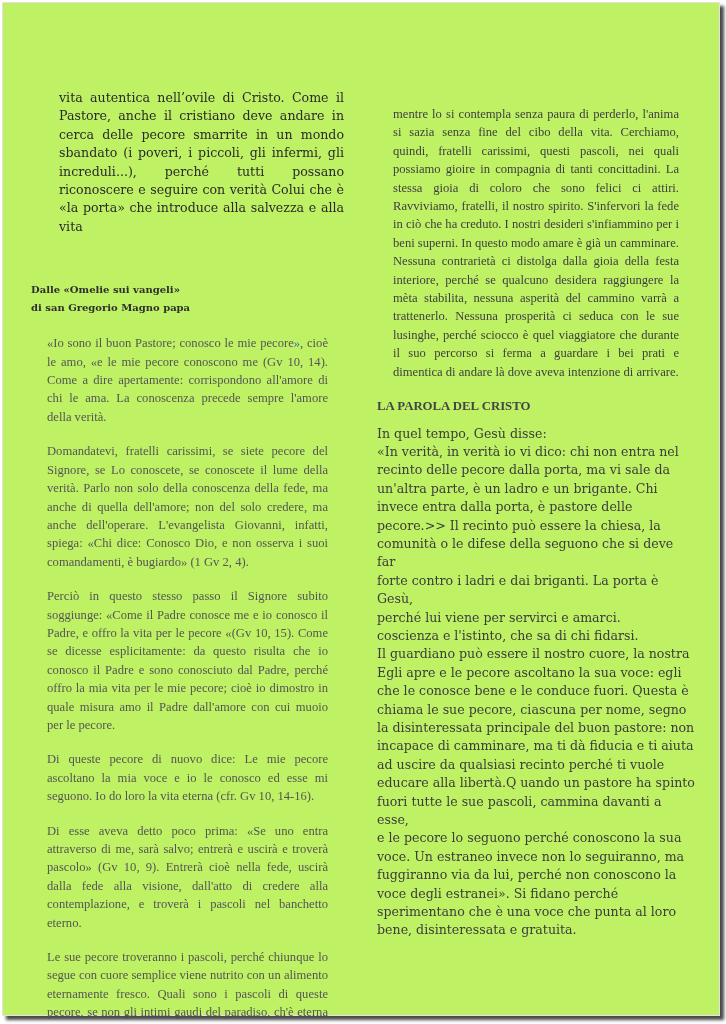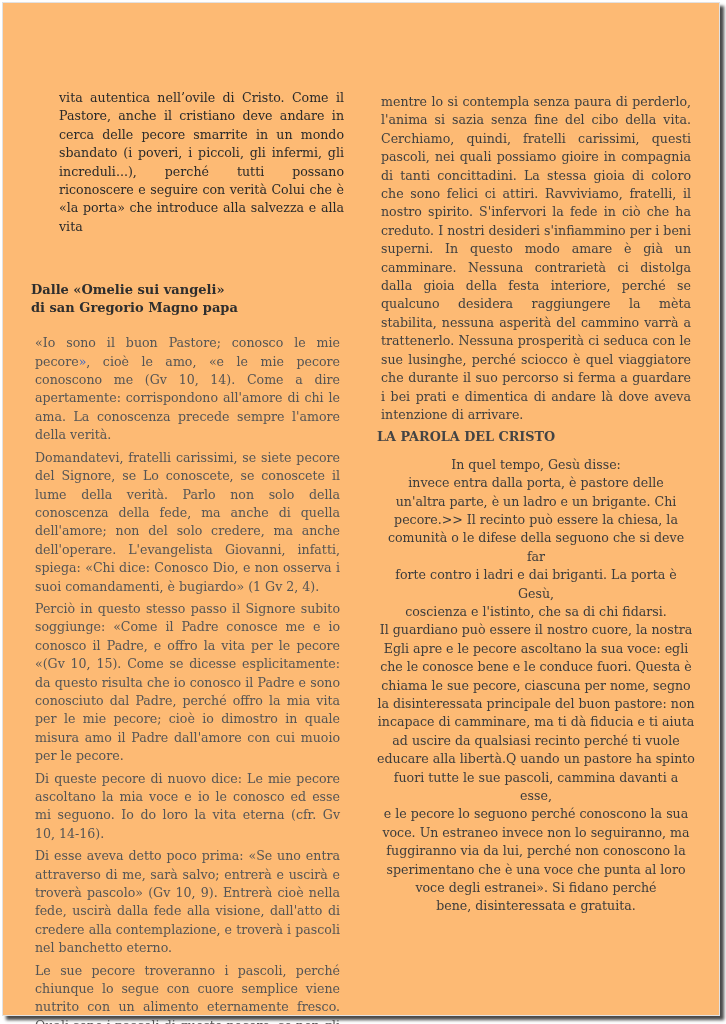--- a/index.html
+++ b/index.html
@@ -9,21 +9,21 @@
       width: 726px;
       height: 1024px;
       overflow: hidden;
     }
     .frame {
       position: absolute;
       left: 2px;
       top: 2px;
       width: 716px;
       height: 1012px;
-      background: #fdba74;
+      background: #bef264;
       border: 1px solid #e2e2e2;
       box-shadow: 4px 4px 3px #4a4a4a;
     }
     .col {
       position: absolute;
       top: 86px;
       font-family: "DejaVu Serif", serif;
       font-size: 12.6px;
       line-height: 18.4px;
       color: #555555;
@@ -42,40 +42,42 @@
       color: #2a2a2a;
       text-align: justify;
       margin-top: 0;
       margin-bottom: 0;
     }
     .reading-title {
       margin-top: 45px;
       margin-bottom: 18px;
       font-weight: bold;
       color: #2e2e2e;
-      font-size: 13px;
+      font-size: 10px;
       line-height: 17.5px;
     }
     .reading-title div { margin: 0; }
     .para {
-      margin: 4px;
+      margin: 16px;
       text-align: justify;
+      font-family: Liberation Serif, serif;
     }
     .blue-quote {
       color: #3a66c4;
     }
     .section-head {
       margin-bottom: 9px;
       font-weight: bold;
       color: #444444;
       font-size: 12.8px;
+      font-family: Liberation Serif, serif;
     }
     .gospel {
       color: #3c3c3c;
-      text-align: center;
+      text-align: left;
       margin: 0;
     }
     .right-text {
       color: #404040;
     }
   </style>
 </head>
 <body>
 
 <div class="frame">
@@ -96,37 +98,40 @@
     <p class="para">Le sue pecore troveranno i pascoli, perché chiunque lo segue con cuore semplice viene nutrito con un alimento eternamente fresco. Quali sono i pascoli di queste pecore, se non gli intimi gaudi del paradiso, ch'è eterna primavera? Infatti pascolo degli eletti è la presenza del volto di Dio, e</p>
   </div>
 
   <div class="col col-right right-text">
     <p class="para">mentre lo si contempla senza paura di perderlo, l'anima si sazia senza fine del cibo della vita. Cerchiamo, quindi, fratelli carissimi, questi pascoli, nei quali possiamo gioire in compagnia di tanti concittadini. La stessa gioia di coloro che sono felici ci attiri. Ravviviamo, fratelli, il nostro spirito. S'infervori la fede in ciò che ha creduto. I nostri desideri s'infiammino per i beni superni. In questo modo amare è già un camminare. Nessuna contrarietà ci distolga dalla gioia della festa interiore, perché se qualcuno desidera raggiungere la mèta stabilita, nessuna asperità del cammino varrà a trattenerlo. Nessuna prosperità ci seduca con le sue lusinghe, perché sciocco è quel viaggiatore che durante il suo percorso si ferma a guardare i bei prati e dimentica di andare là dove aveva intenzione di arrivare.</p>
 
     <div class="section-head">LA PAROLA DEL CRISTO</div>
 
     <div class="gospel">
       <div>In quel tempo, Gesù disse:</div>
+      <div>«In verità, in verità io vi dico: chi non entra nel</div>
+      <div>recinto delle pecore dalla porta, ma vi sale da</div>
+      <div>un'altra parte, è un ladro e un brigante. Chi</div>
       <div>invece entra dalla porta, è pastore delle</div>
-      <div>un'altra parte, è un ladro e un brigante. Chi</div>
       <div>pecore.&gt;&gt; Il recinto può essere la chiesa, la</div>
       <div>comunità o le difese della seguono che si deve far</div>
       <div>forte contro i ladri e dai briganti. La porta è Gesù,</div>
+      <div>perché lui viene per servirci e amarci.</div>
       <div>coscienza e l'istinto, che sa di chi fidarsi.</div>
       <div>Il guardiano  può essere il nostro cuore, la nostra</div>
       <div>Egli apre e le pecore ascoltano la sua voce: egli</div>
       <div>che le conosce bene e le conduce fuori. Questa è</div>
       <div>chiama le sue pecore, ciascuna per nome, segno</div>
       <div>la disinteressata principale del buon pastore: non</div>
       <div>incapace di camminare, ma ti dà fiducia e ti aiuta</div>
       <div>ad uscire da qualsiasi recinto perché ti vuole</div>
       <div>educare alla libertà.Q uando un pastore ha spinto</div>
       <div>fuori tutte le sue pascoli, cammina davanti a esse,</div>
       <div>e le pecore lo seguono perché conoscono la sua</div>
       <div>voce. Un estraneo invece non lo seguiranno, ma</div>
       <div>fuggiranno via da lui, perché non conoscono la</div>
+      <div>voce degli estranei». Si fidano perché</div>
       <div>sperimentano che è una voce che punta al loro</div>
-      <div>voce degli estranei». Si fidano perché</div>
       <div>bene, disinteressata e gratuita.</div>
     </div>
   </div>
 
 </div>
 
 </body></html>

